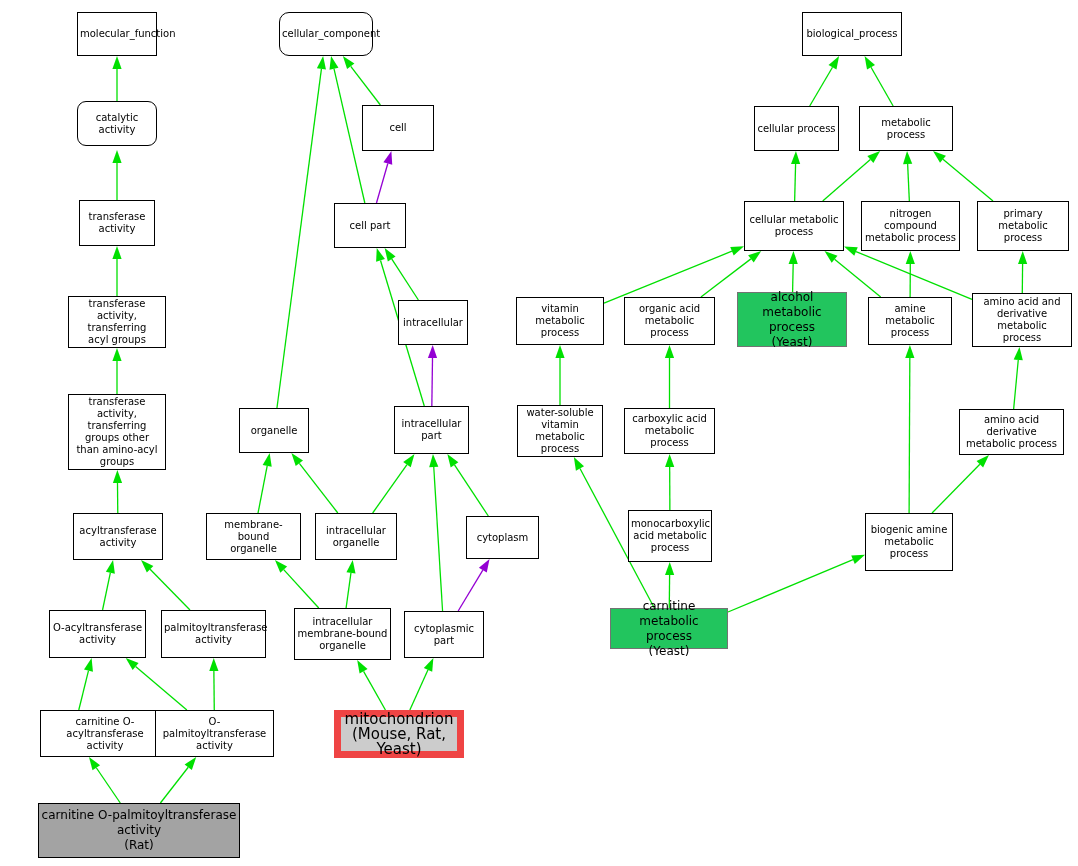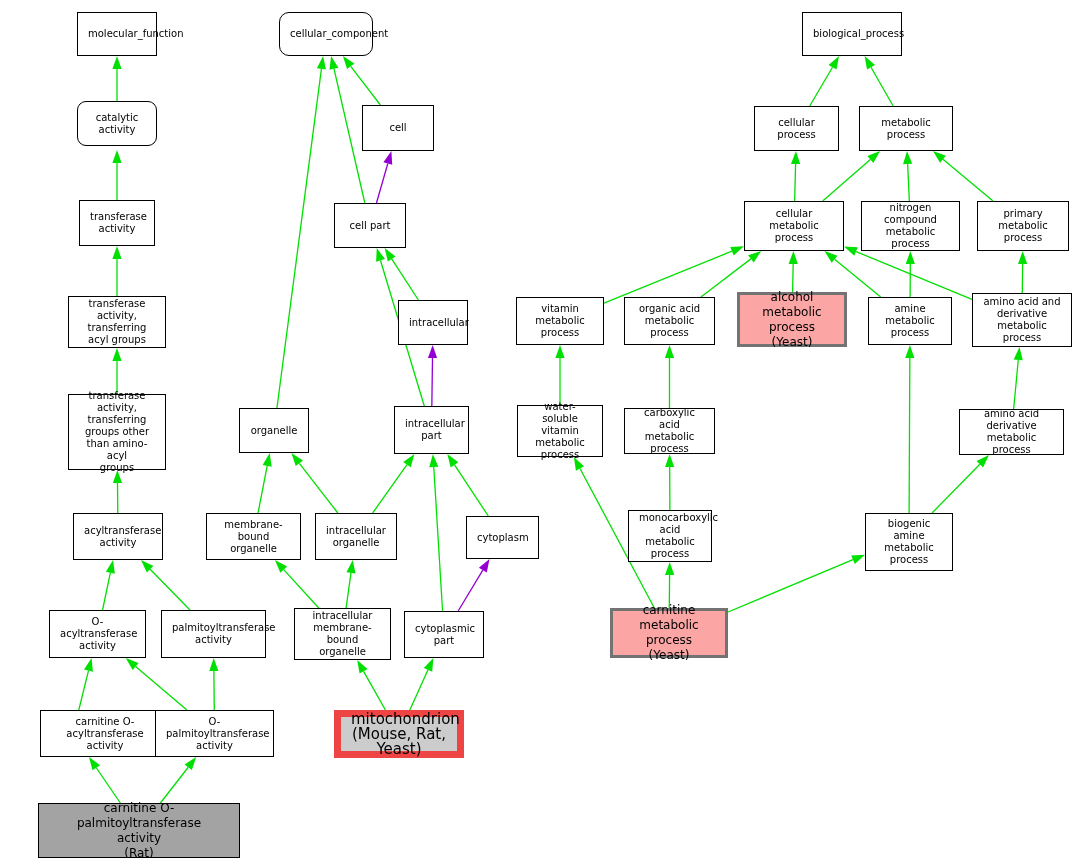--- a/index.html
+++ b/index.html
@@ -1,23 +1,23 @@
 <!DOCTYPE html>
 <html><head>
 <meta charset="utf-8">
 <style>
   html,body{margin:0;padding:0;background:#ffffff;}
   body{font-family:"DejaVu Sans","Liberation Sans",sans-serif;}
   #canvas{position:relative;width:1078px;height:866px;background:#ffffff;overflow:hidden;}
   #edges{position:absolute;left:0;top:0;width:1078px;height:866px;pointer-events:none;}
   .node{position:absolute;box-sizing:border-box;border:1px solid #000000;background:#ffffff;
         display:flex;align-items:center;justify-content:center;text-align:center;
-        font-size:10px;line-height:12px;color:#000000;white-space:pre-line;padding:1px 10px;}
+        font-size:10px;line-height:12px;color:#000000;white-space:pre-line;padding:1px 2px;}
   .node.hl-orange{background:#a3a3a3;border:1px solid #000;font-size:12px;line-height:15px;}
-  .node.hl-cyan{background:#fca5a5;border:3px solid #737373;font-size:12px;line-height:15px;}
+  .node.hl-cyan{background:#22c55e;border:1px solid #737373;font-size:12px;line-height:15px;}
   .node.hl-gray{background:#cccccc;border:7px solid #ef4444;font-size:15px;line-height:15px;}
   .node .lbl{display:block;width:100%;}
 </style>
 </head>
 <body>
 
 <div id="canvas">
   <svg id="edges" viewBox="0 0 1078 866">
       <g>
         <line x1="117" y1="105" x2="117" y2="69" stroke="#00e000" stroke-width="1.3"></line>
@@ -295,17 +295,17 @@
 process</span></div>
       <div class="node" style="left: 624px; top: 408px; width: 91px; height: 46px;"><span class="lbl">carboxylic acid
 metabolic process</span></div>
       <div class="node" style="left: 959px; top: 409px; width: 105px; height: 46px;"><span class="lbl">amino acid derivative
 metabolic process</span></div>
       <div class="node" style="left: 628px; top: 510px; width: 84px; height: 52px;"><span class="lbl">monocarboxylic
 acid metabolic
 process</span></div>
       <div class="node" style="left: 865px; top: 513px; width: 88px; height: 58px;"><span class="lbl">biogenic amine
 metabolic process</span></div>
-      <div class="node hl-cyan" style="left: 610px; top: 608px; width: 118px; height: 50px;"><span class="lbl">carnitine metabolic
+      <div class="node hl-cyan" style="left: 610px; top: 608px; width: 118px; height: 41px;"><span class="lbl">carnitine metabolic
 process
 (Yeast)</span></div>
     </div>
 </div>
 
 </body></html>

